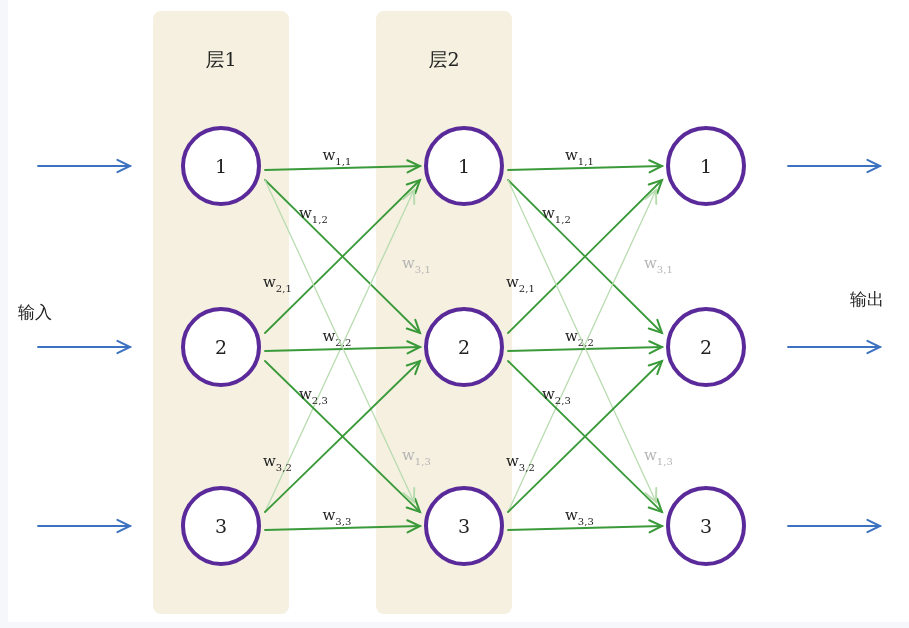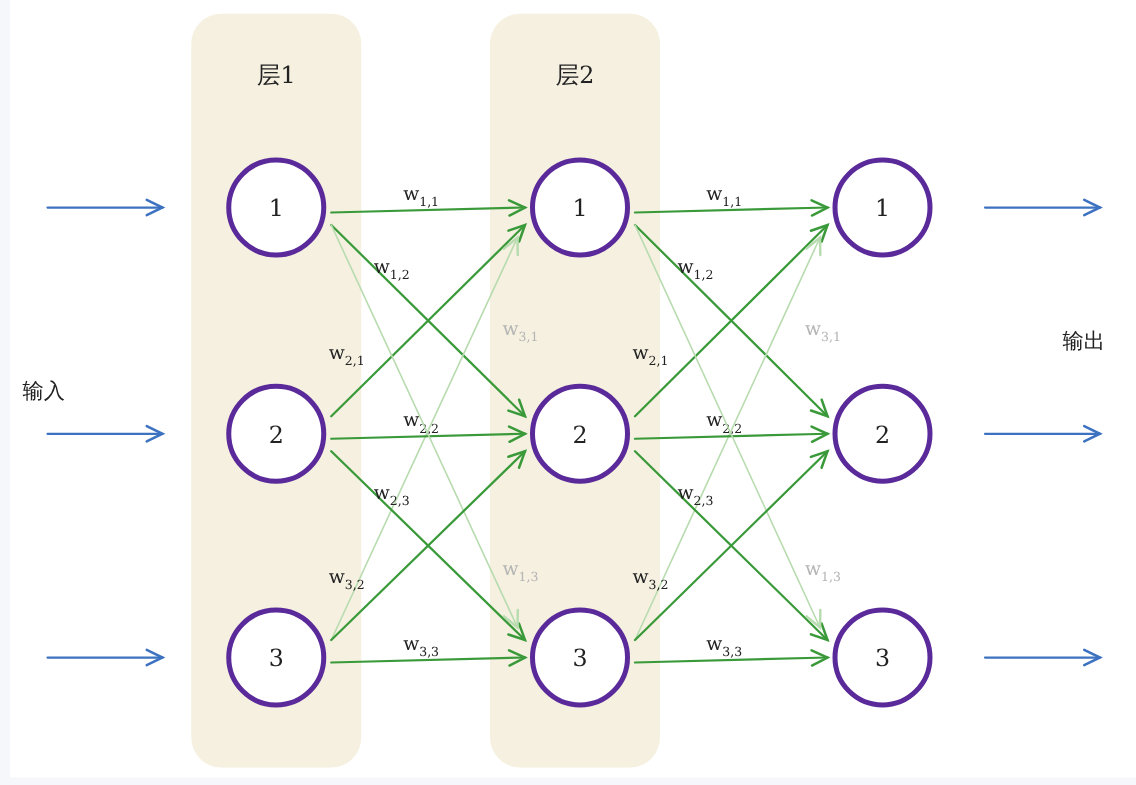--- a/index.html
+++ b/index.html
@@ -8,21 +8,21 @@
     background: #f6f7fa;
     font-family: "DejaVu Serif", serif;
     position: relative; overflow: hidden;
   }
   #canvas {
     position: absolute; left: 8px; top: 0; width: 901px; height: 622px;
     background: #ffffff;
   }
   .col {
     position: absolute; top: 11px; width: 136px; height: 603px;
-    background: #f5f0e0; border-radius: 24px;
+    background: #f5f0e0; border-radius: 8px;
   }
   .col-title {
     position: absolute; top: 36px; width: 136px; text-align: center;
     font-size: 19px; color: #222;
   }
   svg { position: absolute; left: 0; top: 0; }
   .side-label {
     position: absolute; font-family: "DejaVu Sans", sans-serif;
     font-size: 17px; color: #222;
   }
@@ -30,26 +30,26 @@
   .wlabel { font-family: "DejaVu Serif", serif; font-size: 15px; }
   .wsub { font-size: 10px; }
 </style>
 </head>
 <body>
 
 <div id="canvas">
   <div class="col" style="left:145px">
     <div class="col-title">层1</div>
   </div>
-  <div class="col" style="left:384px">
+  <div class="col" style="left:368px">
     <div class="col-title">层2</div>
   </div>
 
   <div class="side-label" style="left:10px;top:301px">输入</div>
-  <div class="side-label" style="left:842px;top:261px">输出</div>
+  <div class="side-label" style="left:842px;top:288px">输出</div>
 
   <svg id="diagram" width="901" height="622">
       <line x1="30" y1="166" x2="122" y2="166" stroke="#3d72c0" stroke-width="1.8" stroke-linecap="round"></line>
       <path d="M109.39374056706252,172.08951747755722 L122,166 L109.39374056706252,159.91048252244278" fill="none" stroke="#3d72c0" stroke-width="2" stroke-linecap="round"></path>
       <line x1="780" y1="166" x2="872" y2="166" stroke="#3d72c0" stroke-width="1.8" stroke-linecap="round"></line>
       <path d="M859.3937405670625,172.08951747755722 L872,166 L859.3937405670625,159.91048252244278" fill="none" stroke="#3d72c0" stroke-width="2" stroke-linecap="round"></path>
       <line x1="30" y1="347" x2="122" y2="347" stroke="#3d72c0" stroke-width="1.8" stroke-linecap="round"></line>
       <path d="M109.39374056706252,353.08951747755725 L122,347 L109.39374056706252,340.91048252244275" fill="none" stroke="#3d72c0" stroke-width="2" stroke-linecap="round"></path>
       <line x1="780" y1="347" x2="872" y2="347" stroke="#3d72c0" stroke-width="1.8" stroke-linecap="round"></line>
       <path d="M859.3937405670625,353.08951747755725 L872,347 L859.3937405670625,340.91048252244275" fill="none" stroke="#3d72c0" stroke-width="2" stroke-linecap="round"></path>

